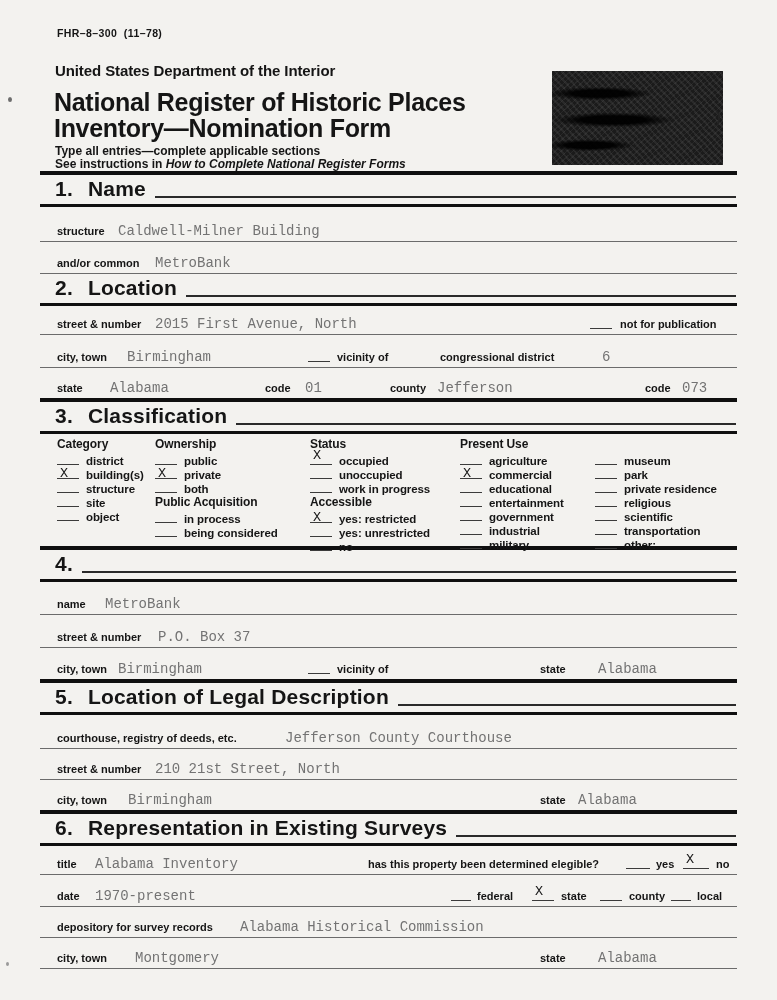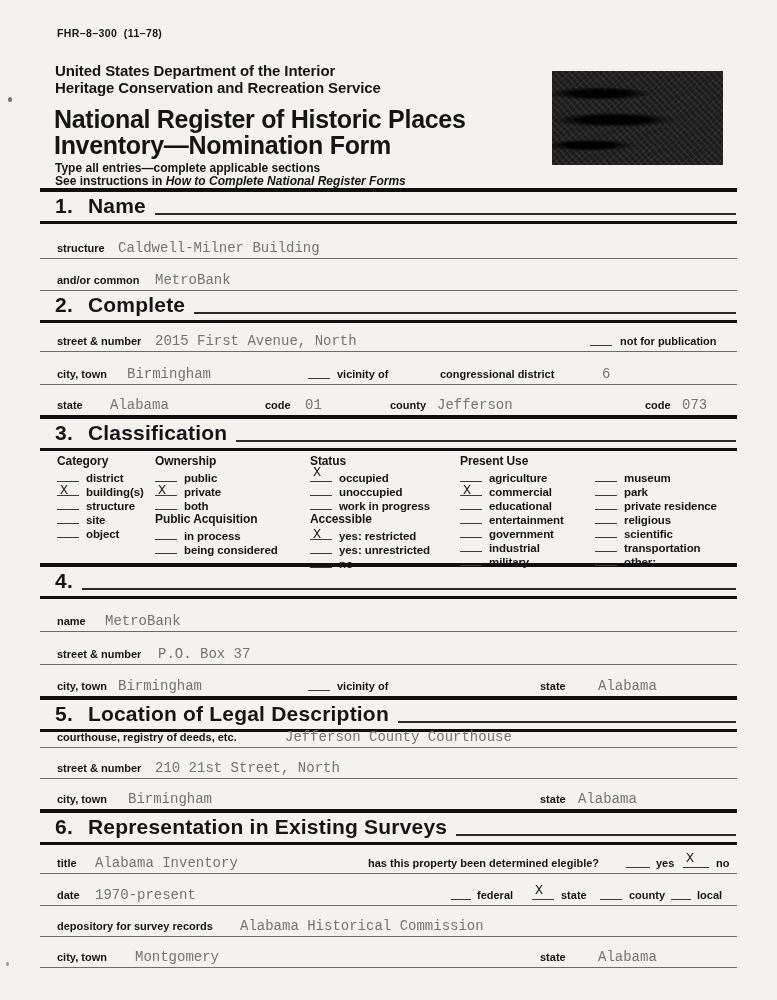--- a/index.html
+++ b/index.html
@@ -65,21 +65,20 @@
   <div class="stamp"></div>
   <div class="paren">)</div>
   <div class="speck1"></div>
   <div class="speck2"></div>
 
   <div class="content">
 
     <div class="formnum">FHR–8–300  (11–78)</div>
     <div class="agency">
       <div>United States Department of the Interior</div>
-      <div>Heritage Conservation and Recreation Service</div>
     </div>
     <div class="bigtitle">
       <div>National Register of Historic Places</div>
       <div>Inventory—Nomination Form</div>
     </div>
     <div class="instr">
       <div>Type all entries—complete applicable sections</div>
       <div><span>See instructions in </span><i>How to Complete National Register Forms</i></div>
     </div>
 
@@ -97,21 +96,21 @@
       <span class="sv" style="left:78px">Caldwell-Milner Building</span>
     </div>
     <div class="fr" style="height:32px">
       <span class="sl" style="left:17px">and/or common</span>
       <span class="sv" style="left:115px">MetroBank</span>
     </div>
 
     <div>
       <div class="hrow">
           <span class="hnum">2.</span>
-          <span class="htxt">Complete</span>
+          <span class="htxt">Location</span>
           <span class="hfill"></span>
         </div>
       <div class="bar3"></div>
     </div>
     <div class="fr" style="height:29px">
       <span class="sl" style="left:17px">street &amp; number</span>
       <span class="sv" style="left:115px">2015 First Avenue, North</span>
       <span class="rbk" style="left:550px"></span>
       <span class="sl" style="left:580px">not for publication</span>
     </div>
@@ -369,21 +368,21 @@
 
     <div>
       <div class="bar4"></div>
       <div class="hrow">
           <span class="hnum">5.</span>
           <span class="htxt">Location of Legal Description</span>
           <span class="hfill"></span>
         </div>
       <div class="bar3"></div>
     </div>
-    <div class="fr" style="height:16px">
+    <div class="fr" style="height:34px">
       <span class="sl" style="left:17px">courthouse, registry of deeds, etc.</span>
       <span class="sv" style="left:245px">Jefferson County Courthouse</span>
     </div>
     <div class="fr" style="height:31px">
       <span class="sl" style="left:17px">street &amp; number</span>
       <span class="sv" style="left:115px">210 21st Street, North</span>
     </div>
     <div class="fr nline" style="height:30px">
       <span class="sl" style="left:17px">city, town</span>
       <span class="sv" style="left:88px">Birmingham</span>

